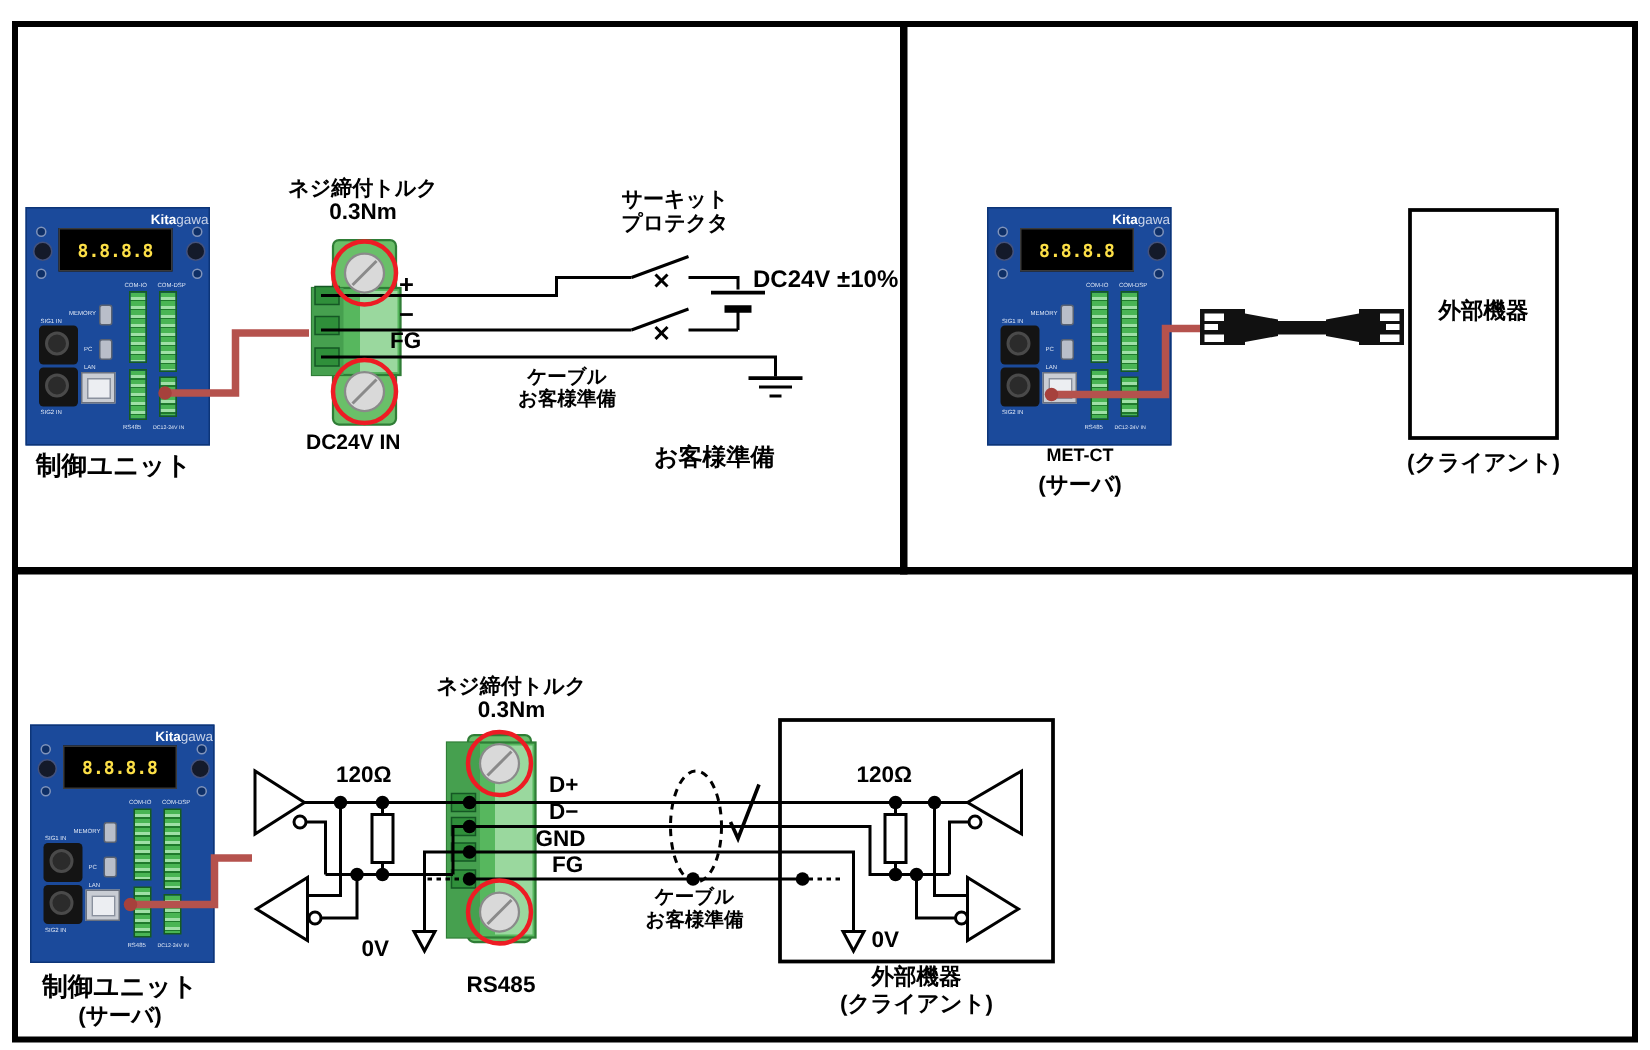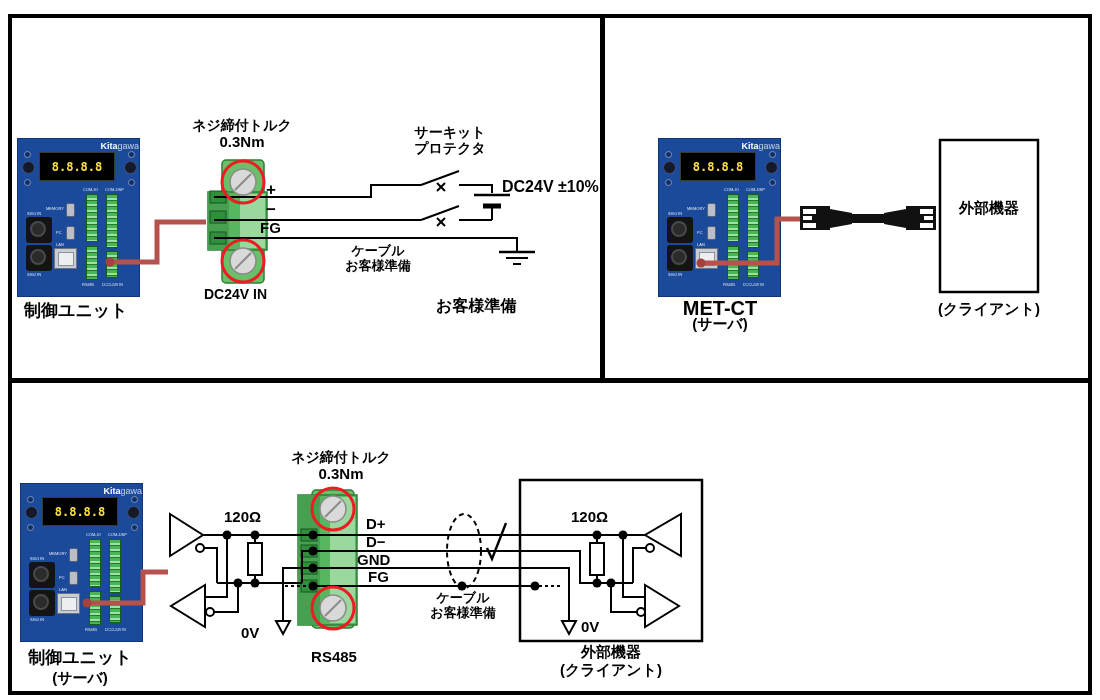--- a/index.html
+++ b/index.html
@@ -312,21 +312,21 @@
     <div>プロテクタ</div>
   </div>
   <div class="lbl" style="left:502px;top:178px;font-size:16px;">DC24V ±10%</div>
   <div class="lbl c" style="left:330px;top:244px;width:96px;font-size:13px;">
     <div>ケーブル</div>
     <div>お客様準備</div>
   </div>
   <div class="lbl" style="left:436px;top:297px;font-size:16px;">お客様準備</div>
   <div class="lbl" style="left:24px;top:301px;font-size:17px;">制御ユニット</div>
 
-  <div class="lbl c" style="left:658px;top:297px;width:124px;font-size:20px;">MET-CT</div>
+  <div class="lbl c" style="left:658px;top:297px;width:124px;font-size:12px;">MET-CT</div>
   <div class="lbl c" style="left:658px;top:315px;width:124px;font-size:15px;">(サーバ)</div>
   <div class="lbl c" style="left:940px;top:199px;width:98px;font-size:15px;">外部機器</div>
   <div class="lbl c" style="left:928px;top:300px;width:122px;font-size:15px;">(クライアント)</div>
 
   <div class="lbl c" style="left:18px;top:648px;width:124px;font-size:17px;">制御ユニット</div>
   <div class="lbl c" style="left:18px;top:669px;width:124px;font-size:15px;">(サーバ)</div>
   <div class="lbl c" style="left:276px;top:449px;width:130px;font-size:14px;">
     <div>ネジ締付トルク</div>
     <div style="font-size:15px;">0.3Nm</div>
   </div>

